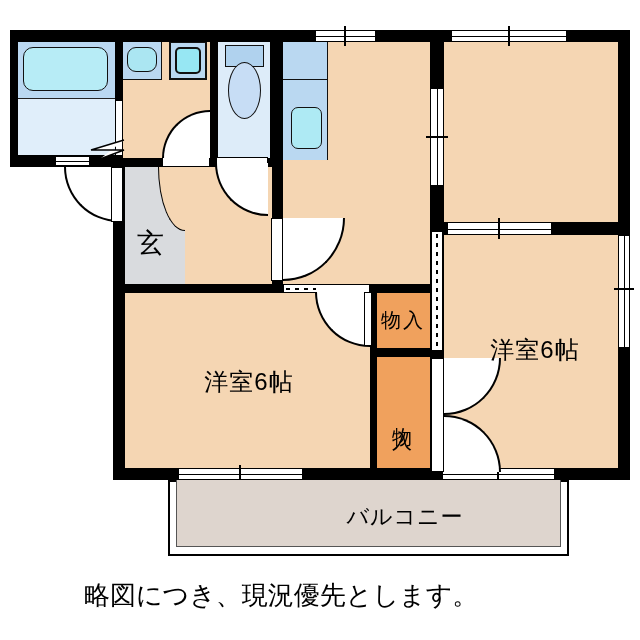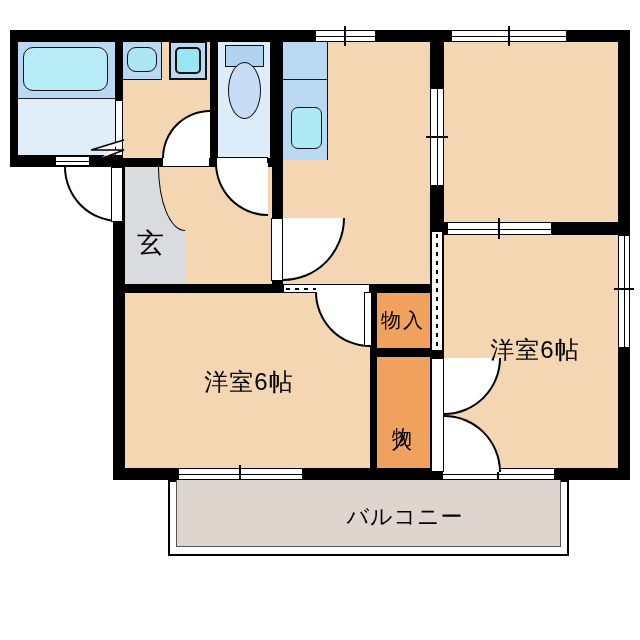--- a/index.html
+++ b/index.html
@@ -120,13 +120,14 @@
   <div class="abs" style="left:168px;top:480px;width:401px;height:76px;border:2px solid #000;background:#fff;"></div>
   <div class="abs" style="left:176px;top:480px;width:385px;height:67px;background:var(--balcony,#ded5ce);border:1px solid #555;border-top:none;"></div>
 
   <div class="rlabel" style="left:535px;top:350px;font-size:24px;">洋室6帖</div>
   <div class="rlabel" style="left:249px;top:382px;font-size:24px;">洋室6帖</div>
   <div class="rlabel" style="left:151px;top:243px;font-size:27px;">玄</div>
   <div class="rlabel" style="left:403px;top:320px;font-size:20px;letter-spacing:2px;">物入</div>
   <div class="rlabel" style="left:403px;top:414px;font-size:20px;writing-mode:vertical-rl;letter-spacing:2px;">物入</div>
   <div class="rlabel" style="left:377px;top:517px;font-size:22px;margin-left:28px;">バルコニー</div>
 
+  <div class="caption" style="left:84px;top:578px;font-size:26px;">略図につき、現況優先とします。</div>
 </div>
 
 </body></html>

